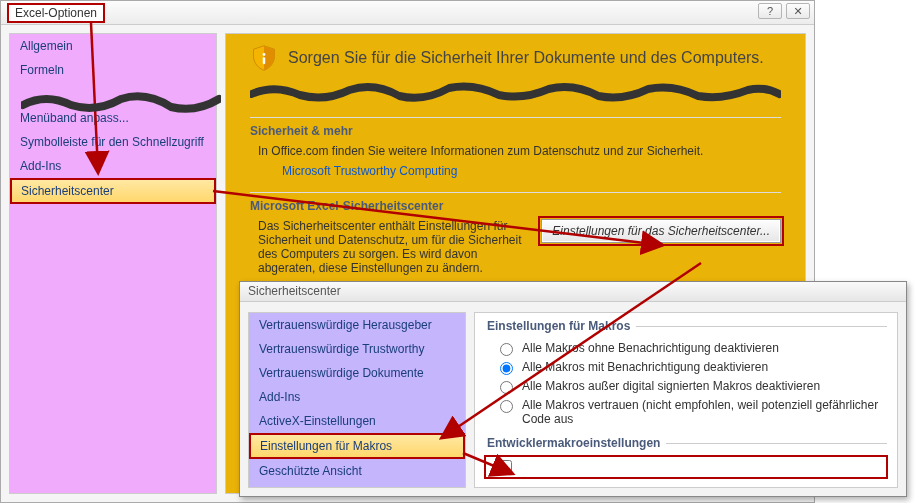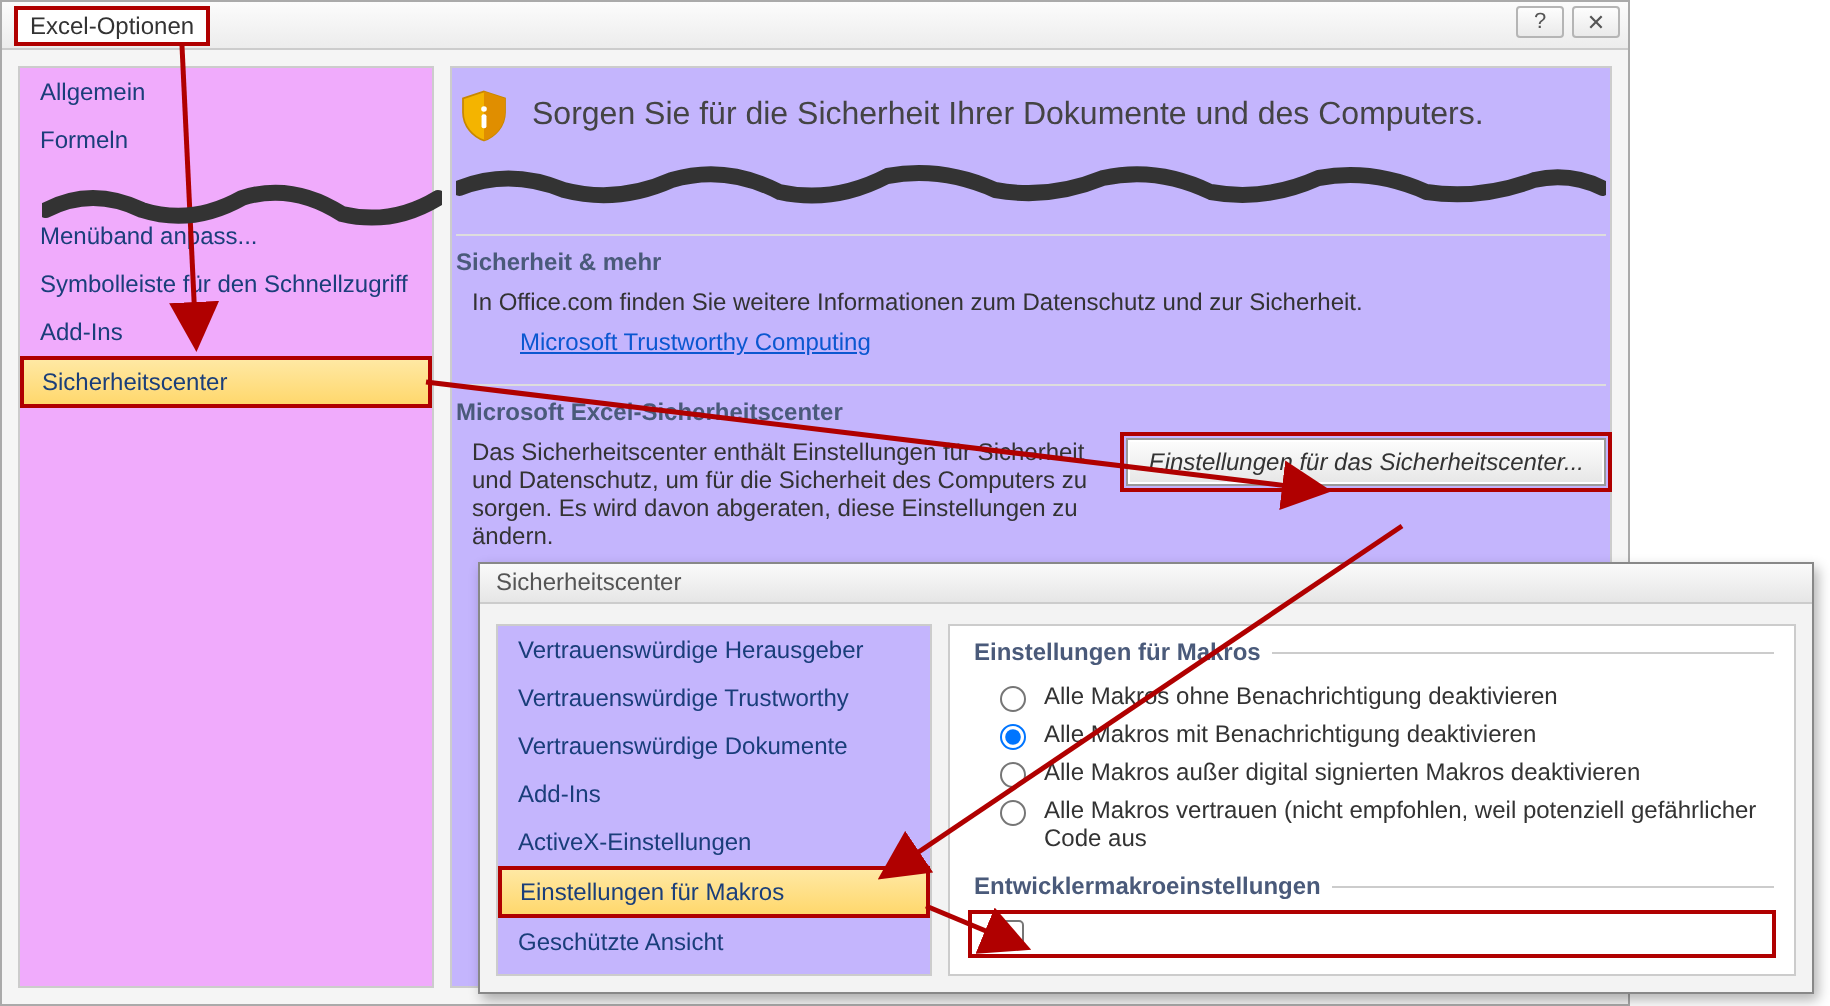--- a/index.html
+++ b/index.html
@@ -55,37 +55,37 @@
     white-space: nowrap; overflow:hidden; text-overflow:ellipsis;
   }
   .sidebar-item.active {
     background: linear-gradient(#ffe9a6,#ffd76a);
     border:1px solid #e2a100;
     margin:0;
   }
   .sidebar-item.hl { outline:2px solid #b00000; outline-offset:-2px; }
   .content {
     position:absolute; top:8px; left:224px; right:8px; bottom:8px;
-    border:1px solid #ccc; background:#c4b5fd;
-    padding: 10px 2px;
+    border:1px solid #ccc; background:#eab308;
+    padding: 10px 24px;
   }
   .hdr-row { display:flex; align-items:center; gap:10px; }
   .shield {
     width:28px; height:28px;
   }
   .big-text { font-size:16px; color:#444; }
   .scribble { height:22px; margin:8px 0 4px; }
   .scribble path { stroke:#333; stroke-width:8; fill:none; stroke-linecap:round;}
   .sect {
     border-top:1px solid #ddd;
     margin-top:8px; padding-top:6px;
   }
   .sect-title { font-weight: bold; color:#4a5a7a; padding-bottom:6px;}
   .sect-body { padding: 0 0 6px 8px; color:#333;}
-  .link { color:#0b57d0; text-decoration:underline; cursor:pointer;}
+  .link { color:#0b57d0; cursor:pointer;}
   .btn {
     display:inline-block;
     border:1px solid #9a9a9a;
     background: linear-gradient(#fdfdfd,#e6e6e6);
     padding: 4px 10px;
     font-size:12px;
     box-shadow: 0 0 0 1px #fff inset;
     cursor:pointer;
   }
   .btn.hl { outline:2px solid #b00000; outline-offset:1px;font-style:italic; }

